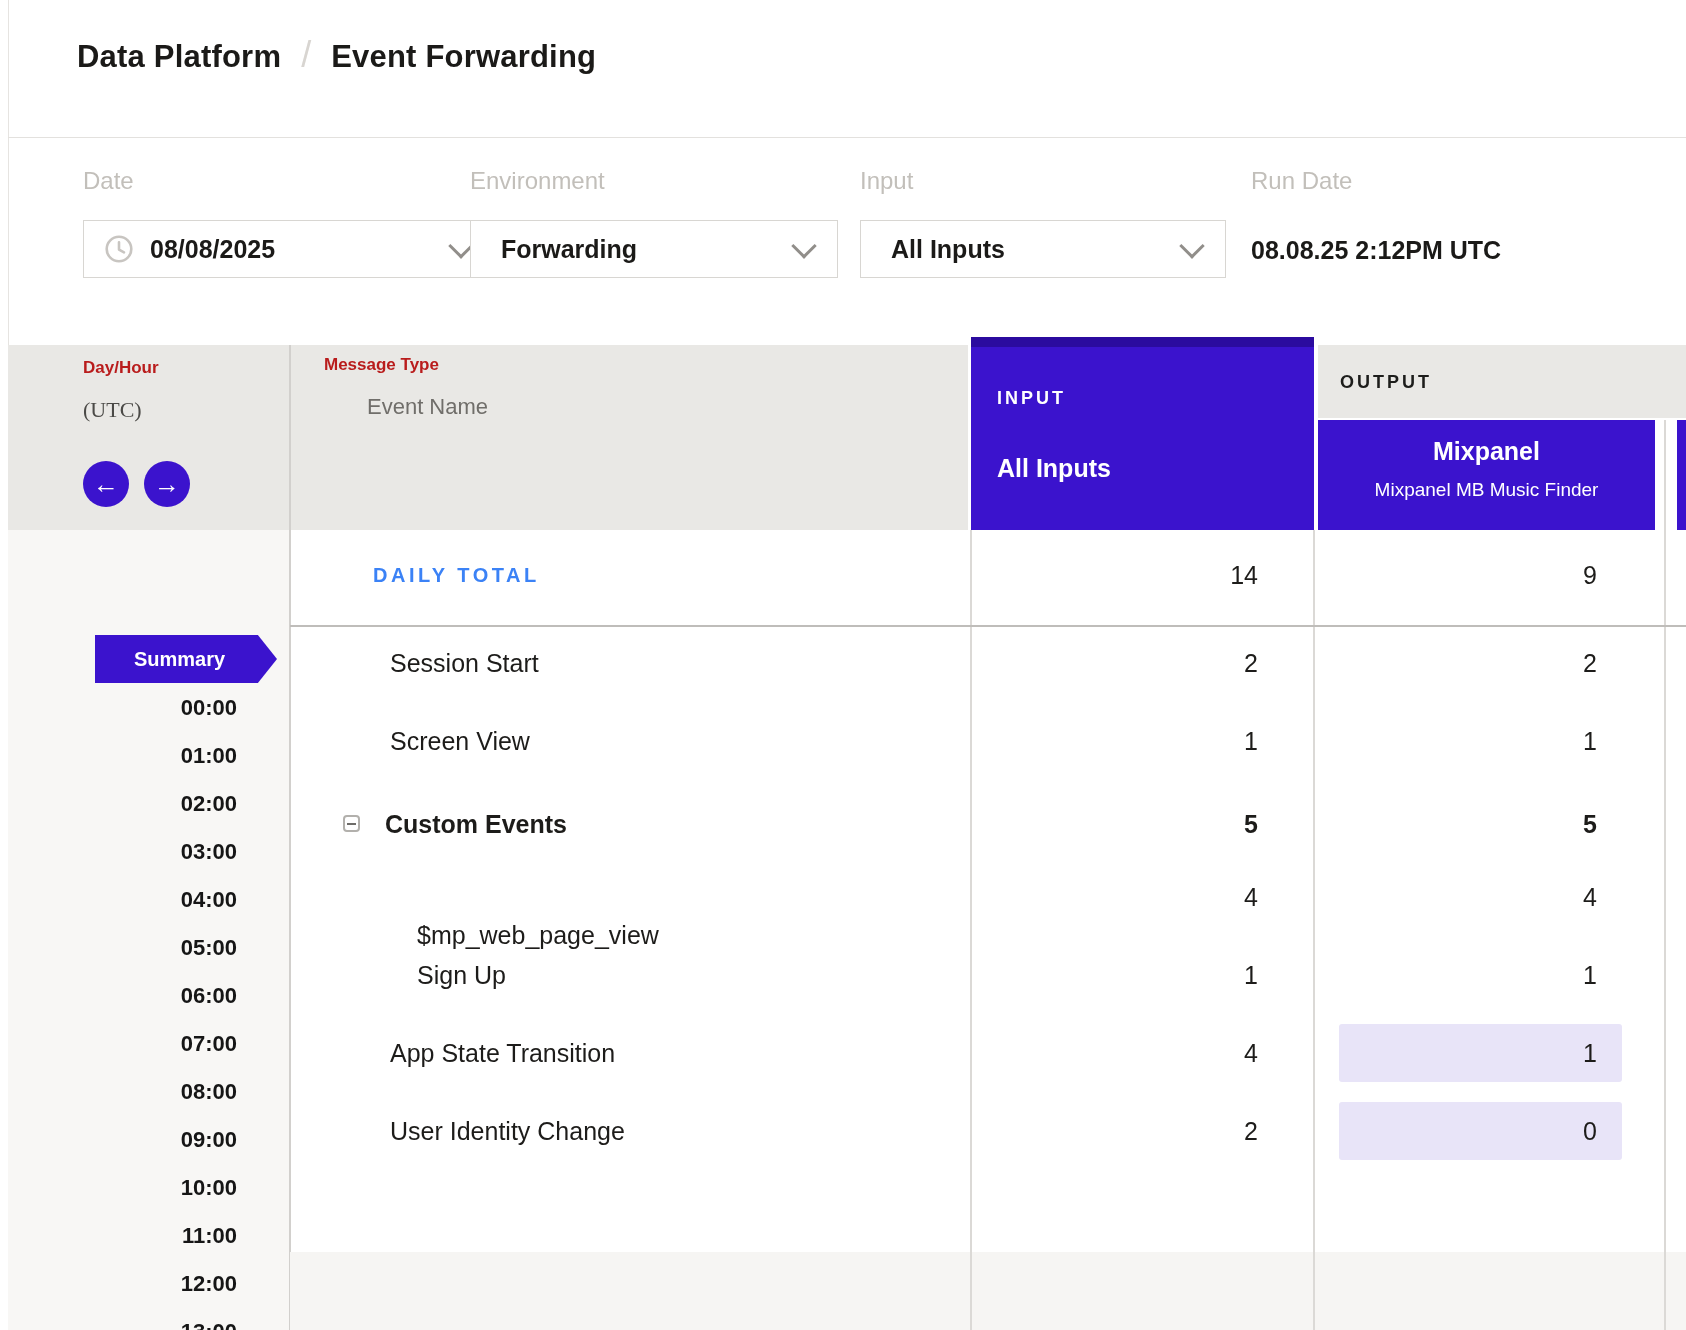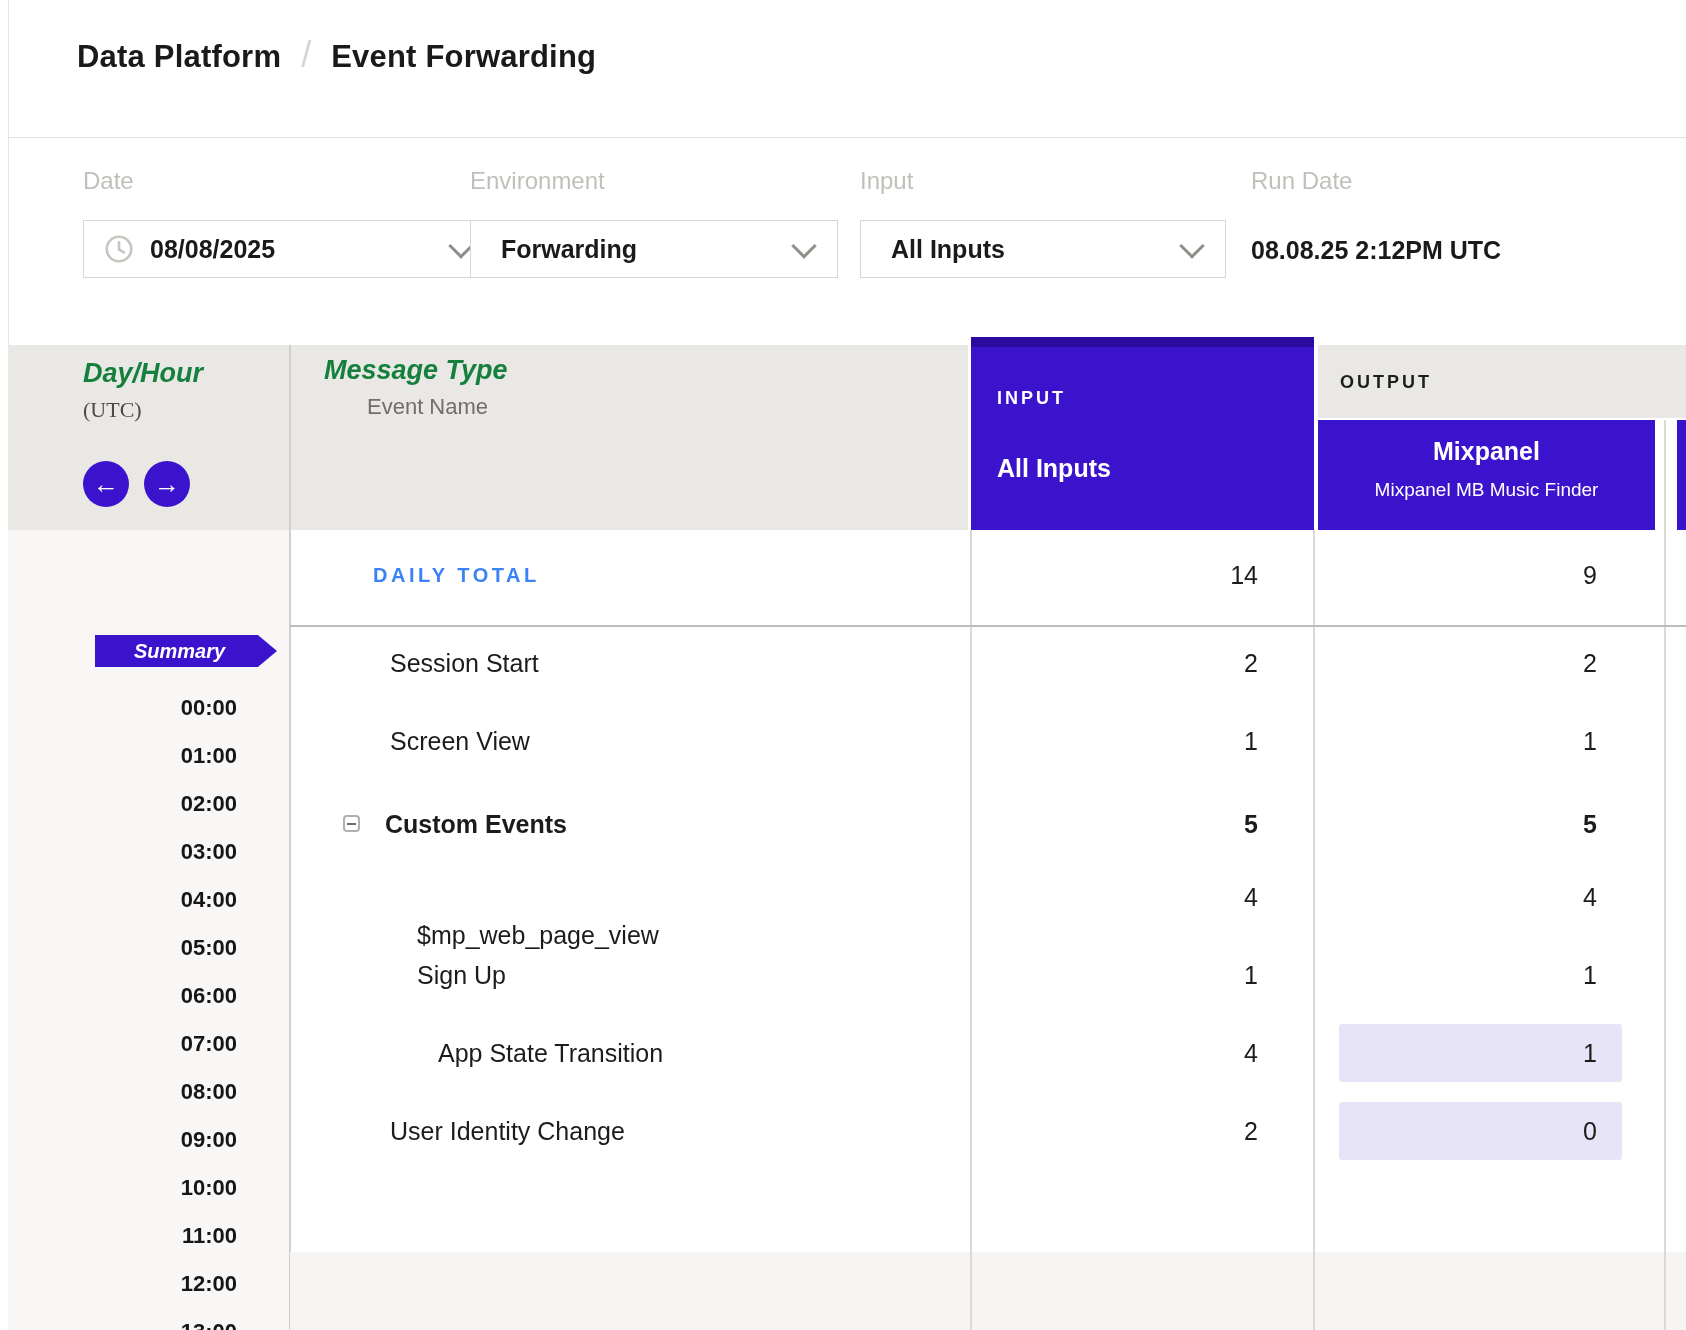--- a/index.html
+++ b/index.html
@@ -24,21 +24,21 @@
   .field-value{font-size:25px;font-weight:700;color:#1b1a18;}
   .chev{
     width:15px;height:15px;border-right:3px solid #918e8a;border-bottom:3px solid #918e8a;
     transform:rotate(45deg);margin-left:auto;margin-right:24px;margin-top:-7px;
   }
   .clock{margin:0 16px 0 20px;display:block;}
   .run-date-value{top:233px;height:34px;line-height:34px;font-size:25px;font-weight:700;color:#1b1a18;}
   
   .thead-left{left:8px;top:345px;width:963px;height:185px;background:#e9e8e5;}
   .thead-right{left:1318px;top:345px;width:368px;height:73px;background:#e9e8e5;}
-  .col-title{font-size:27px;font-weight:700;color:#15803d;font-style:italic;}
+  .col-title{font-size:17px;font-weight:700;color:#b91c1c;}
   .col-sub{font-size:22px;color:#4b4a47;}
   .msg-sub{font-size:22px;color:#706e6a;}
   .group-label{font-size:18px;font-weight:700;letter-spacing:3px;color:#1d1d1b;}
   .nav-btn{
     width:46px;height:46px;border-radius:50%;background:#3b13cd;color:#ffffff;
     display:flex;align-items:center;justify-content:center;font-size:26px;line-height:1;
     border:none;padding:0;cursor:pointer;
   }
   
   .input-box{
@@ -71,24 +71,24 @@
   .hl-box{left:1339px;width:283px;height:58px;background:#e8e4f8;border-radius:3px;box-sizing:border-box;}
   .hl-box .hl-num{position:absolute;right:25px;top:14px;height:30px;line-height:30px;font-size:25px;text-align:right;}
   .collapse-toggle{
     left:343px;width:17px;height:17px;border:2px solid #b2b0ac;border-radius:4px;box-sizing:border-box;
     display:flex;align-items:center;justify-content:center;background:transparent;padding:0;cursor:pointer;
   }
   .minus-bar{width:9px;height:2px;background:#6e6c69;}
   
   .sidebar-bg{left:8px;top:530px;width:281px;height:800px;background:#f8f7f5;}
   .summary-badge{
-    left:95px;top:635px;width:182px;height:32px;background:#3b13cd;color:#fff;
+    left:95px;top:635px;width:182px;height:48px;background:#3b13cd;color:#fff;
     clip-path:polygon(0 0,89.5% 0,100% 50%,89.5% 100%,0 100%);
     display:flex;align-items:center;justify-content:center;padding-right:19px;box-sizing:border-box;
-    font-size:20px;font-weight:700;cursor:pointer;border:none;font-style:italic;
+    font-size:20px;font-weight:700;cursor:pointer;border:none;
   }
   .hour-item{left:8px;width:229px;height:28px;line-height:28px;text-align:right;font-size:22px;font-weight:700;color:#161616;cursor:pointer;}
   
   .footer-area{left:290px;top:1252px;width:1396px;height:78px;background:#f6f5f3;}
 </style>
 </head>
 <body>
 
 <div class="page">
 
@@ -182,21 +182,21 @@
   <div class="abs num-out bold" style="top:809px;">5</div>
 
   <div class="abs row-label" style="left:417px;top:920px;">$mp_web_page_view</div>
   <div class="abs num-in" style="top:882px;">4</div>
   <div class="abs num-out" style="top:882px;">4</div>
 
   <div class="abs row-label" style="left:417px;top:960px;">Sign Up</div>
   <div class="abs num-in" style="top:960px;">1</div>
   <div class="abs num-out" style="top:960px;">1</div>
 
-  <div class="abs row-label" style="left:390px;top:1038px;margin-left:48px;">App State Transition</div>
+  <div class="abs row-label" style="left:390px;top:1038px;">App State Transition</div>
   <div class="abs num-in" style="top:1038px;">4</div>
   <div class="abs hl-box" style="top:1024px;">
     <span class="hl-num">1</span>
   </div>
 
   <div class="abs row-label" style="left:390px;top:1116px;">User Identity Change</div>
   <div class="abs num-in" style="top:1116px;">2</div>
   <div class="abs hl-box" style="top:1102px;">
     <span class="hl-num">0</span>
   </div>

